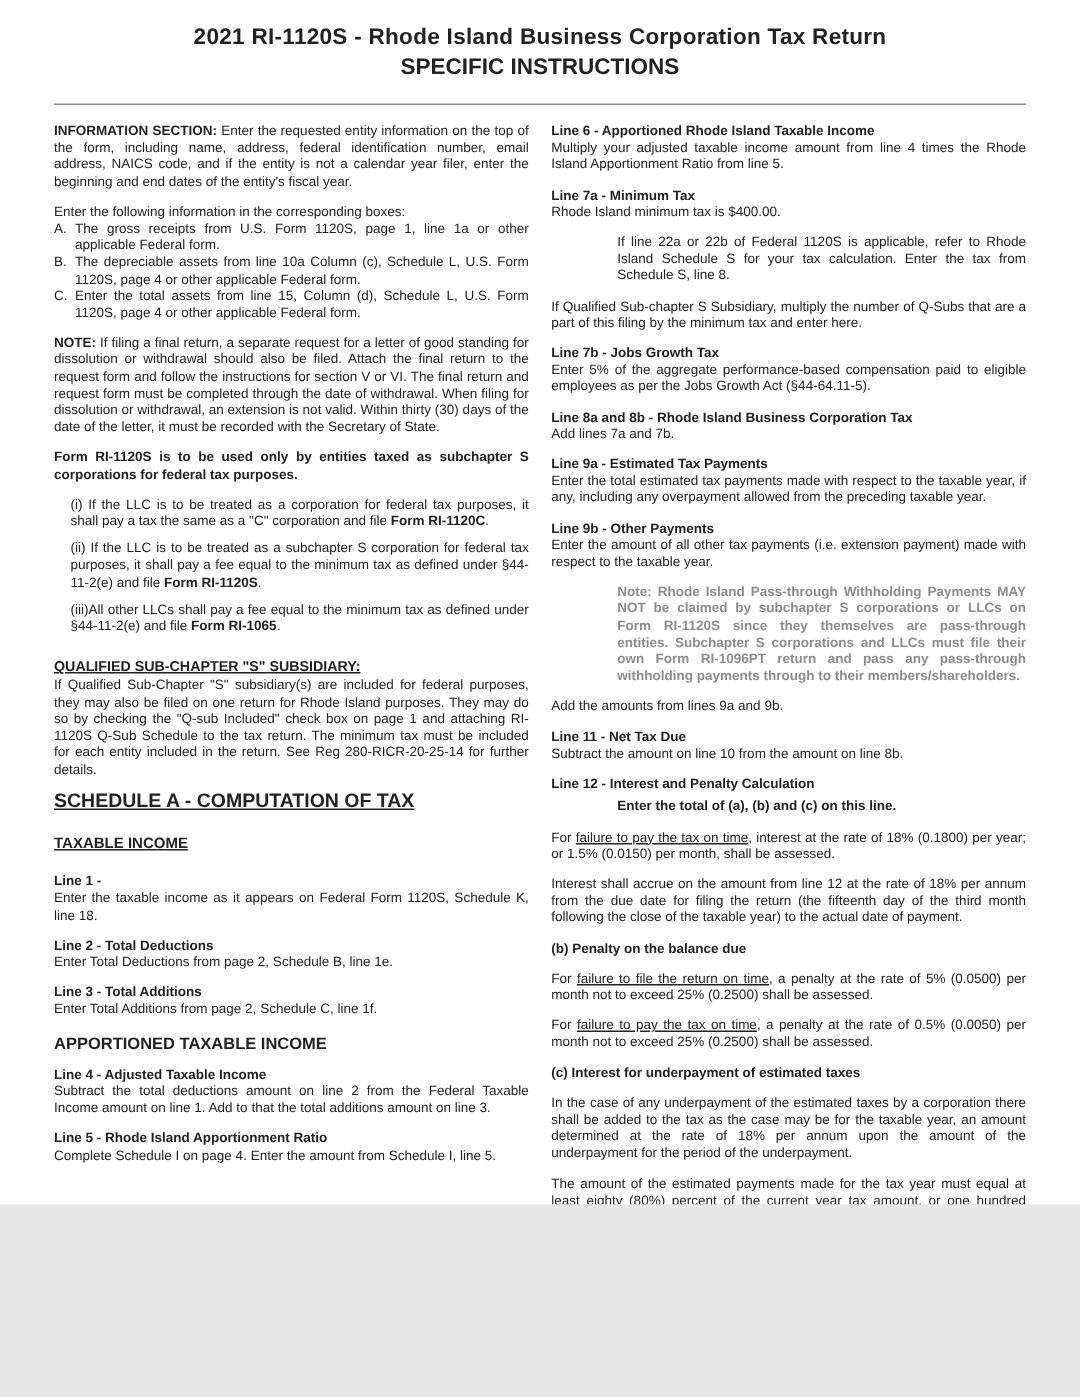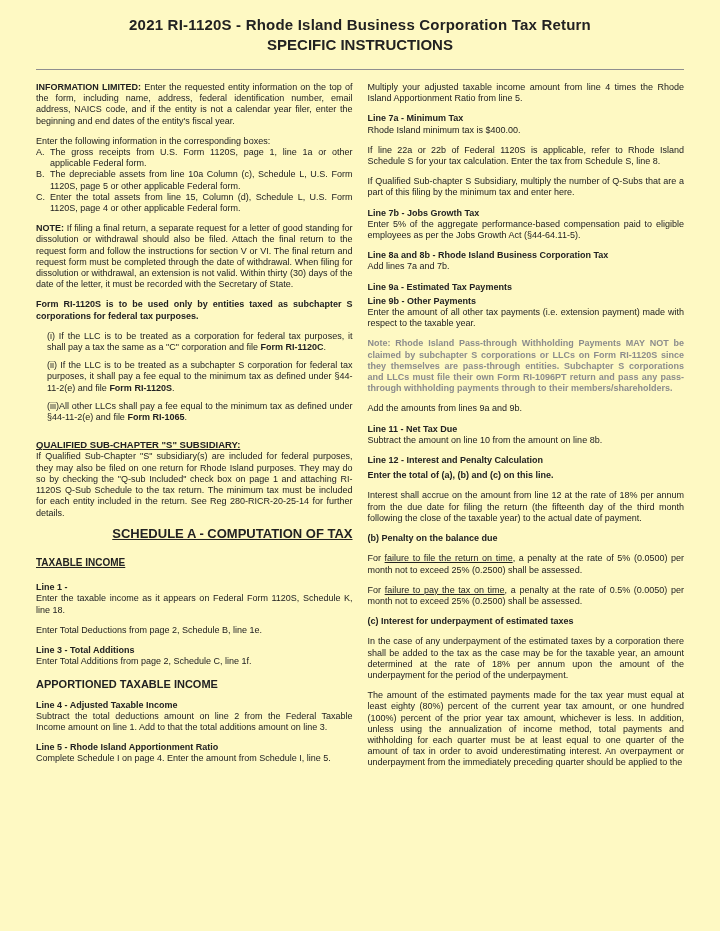--- a/index.html
+++ b/index.html
@@ -1,69 +1,69 @@
 <!DOCTYPE html>
 <html><head>
 <meta charset="utf-8">
 <style>
   * { margin:0; padding:0; box-sizing:border-box; }
   html,body { background:#e8e8e8; }
   .page {
-    width:720px; height:931px; margin:0 auto; background:#fef9c3;
+    width:720px; height:803px; margin:0 auto; background:#ffffff;
     font-family:"Liberation Sans", sans-serif; color:#222222;
     overflow:hidden; position:relative;
   }
   .doc { padding:16px 36px 0 36px; }
   .title { text-align:center; font-weight:bold; font-size:15px; letter-spacing:0.2px; }
   .subtitle { text-align:center; font-weight:bold; font-size:15px; margin-top:3px; }
   .rule { border:none; border-top:1px solid #8f8f8f; margin:16px 0 12px 0; }
   .cols { display:flex; gap:15px; }
   .col { flex:1 1 0; font-size:9px; line-height:11.2px; text-align:justify; }
   .para { margin-bottom:9px; }
   .lead { font-weight:bold; }
   .abc-row { display:flex; margin-bottom:0; }
   .abc-label { flex:0 0 14px; }
   .abc-text { flex:1; text-align:justify; }
   .sec-head { font-weight:bold; text-decoration:underline; margin:16px 0 1px 0; font-size:9.5px; }
   .bold-para { font-weight:bold; margin-bottom:9px; }
   .llc-item { padding-left:11px; margin:7px 0; }
-  .schedule-head { text-align:right; font-weight:bold; text-decoration:underline; font-size:13px; margin:8px 0 18px 0; }
+  .schedule-head { text-align:left; font-weight:bold; text-decoration:underline; font-size:13px; margin:8px 0 18px 0; }
   .big-head { font-weight:bold; font-size:10px; text-decoration:underline; margin:0 0 14px 0; }
   .big-head2 { font-weight:bold; font-size:11px; margin:12px 0 9px 0; }
   .line-title { font-weight:bold; margin-top:3px; }
   .line-body { margin-bottom:9px; }
   .gray-note { color:#8c8c8c; font-weight:bold; margin-bottom:9px; }
   .ul { text-decoration:underline; }
-  .mt { margin-top:4px; }
+  .mt { margin-top:4px;margin-left:44px; }
 </style>
 </head>
 <body>
 
 <div class="page">
   <div class="doc">
 
     <div class="title">2021 RI-1120S - Rhode Island Business Corporation Tax Return</div>
     <div class="subtitle">SPECIFIC INSTRUCTIONS</div>
     <hr class="rule">
 
     <div class="cols">
 
       <div class="col">
 
-        <div class="para"><span class="lead">INFORMATION LIMITED:</span><span>  Enter the requested entity information on the top of the form, including name, address, federal identification number, email address, NAICS code, and if the entity is not a calendar year filer, enter the beginning and end dates of the entity's fiscal year.</span></div>
+        <div class="para"><span class="lead">INFORMATION SECTION:</span><span>  Enter the requested entity information on the top of the form, including name, address, federal identification number, email address, NAICS code, and if the entity is not a calendar year filer, enter the beginning and end dates of the entity's fiscal year.</span></div>
 
         <div>Enter the following information in the corresponding boxes:</div>
 
         <div class="abc-row">
           <span class="abc-label">A.</span>
           <span class="abc-text">The gross receipts from U.S. Form 1120S, page 1, line 1a or other applicable Federal form.</span>
         </div>
         <div class="abc-row">
           <span class="abc-label">B.</span>
-          <span class="abc-text">The depreciable assets from line 10a Column (c), Schedule L, U.S. Form 1120S, page 5 or other applicable Federal form.</span>
+          <span class="abc-text">The depreciable assets from line 10a Column (c), Schedule L, U.S. Form 1120S, page 4 or other applicable Federal form.</span>
         </div>
         <div class="abc-row">
           <span class="abc-label">C.</span>
           <span class="abc-text">Enter the total assets from line 15, Column (d), Schedule L, U.S. Form 1120S, page 4 or other applicable Federal form.</span>
         </div>
 
         <div class="para" style="margin-top:9px;"><span class="lead">NOTE:</span><span>  If filing a final return, a separate request for a letter of good standing for dissolution or withdrawal should also be filed.  Attach the final return to the request form and follow the instructions for section V or VI. The final return and request form must be completed through the date of withdrawal.  When filing for dissolution or withdrawal, an extension is not valid.  Within thirty (30) days of the date of the letter, it must be recorded with the Secretary of State.</span></div>
 
         <div class="bold-para">Form RI-1120S is to be used only by entities taxed as subchapter S corporations for federal tax purposes.</div>
 
@@ -74,66 +74,70 @@
         <div class="sec-head">QUALIFIED SUB-CHAPTER "S" SUBSIDIARY:</div>
         <div class="para">If Qualified Sub-Chapter "S" subsidiary(s) are included for federal purposes, they may also be filed on one return for Rhode Island purposes.  They may do so by checking the "Q-sub Included" check box on page 1 and attaching RI-1120S Q-Sub Schedule to the tax return. The minimum tax must be included for each entity included in the return. See Reg 280-RICR-20-25-14 for further details.</div>
 
         <div class="schedule-head">SCHEDULE A - COMPUTATION OF TAX</div>
 
         <div class="big-head">TAXABLE INCOME</div>
 
         <div class="line-title">Line 1 -</div>
         <div class="line-body">Enter the taxable income as it appears on Federal Form 1120S, Schedule K, line 18.</div>
 
+        <div class="line-title">Line 2 - Total Deductions</div>
         <div class="line-body">Enter Total Deductions from page 2, Schedule B, line 1e.</div>
 
         <div class="line-title">Line 3 - Total Additions</div>
         <div class="line-body">Enter Total Additions from page 2, Schedule C, line 1f.</div>
 
         <div class="big-head2">APPORTIONED TAXABLE INCOME</div>
 
         <div class="line-title">Line 4 - Adjusted Taxable Income</div>
         <div class="line-body">Subtract the total deductions amount on line 2 from the Federal Taxable Income amount on line 1.  Add to that the total additions amount on line 3.</div>
 
         <div class="line-title">Line 5 - Rhode Island Apportionment Ratio</div>
         <div class="line-body">Complete Schedule I on page 4.  Enter the amount from Schedule I, line 5.</div>
 
       </div>
 
       <div class="col">
 
+        <div class="line-title" style="margin-top:0;">Line 6 - Apportioned Rhode Island Taxable Income</div>
         <div class="line-body">Multiply your adjusted taxable income amount from line 4 times the Rhode Island Apportionment Ratio from line 5.</div>
 
         <div class="line-title">Line 7a - Minimum Tax</div>
         <div class="line-body">Rhode Island minimum tax is $400.00.</div>
 
         <div class="para mt">If line 22a or 22b of Federal 1120S is applicable, refer to Rhode Island Schedule S for your tax calculation.  Enter the tax from Schedule S, line 8.</div>
         <div class="para">If Qualified Sub-chapter S Subsidiary, multiply the number of Q-Subs that are a part of this filing by the minimum tax and enter here.</div>
 
         <div class="line-title">Line 7b - Jobs Growth Tax</div>
         <div class="line-body">Enter 5% of the aggregate performance-based compensation paid to eligible employees as per the Jobs Growth Act (§44-64.11-5).</div>
 
         <div class="line-title">Line 8a and 8b - Rhode Island Business Corporation Tax</div>
         <div class="line-body">Add lines 7a and 7b.</div>
 
         <div class="line-title">Line 9a - Estimated Tax Payments</div>
+        <div class="line-body">Enter the total estimated tax payments made with respect to the taxable year, if any, including any overpayment allowed from the preceding taxable year.</div>
 
         <div class="line-title">Line 9b - Other Payments</div>
         <div class="line-body">Enter the amount of all other tax payments (i.e. extension payment) made with respect to the taxable year.</div>
 
         <div class="gray-note mt">Note: Rhode Island Pass-through Withholding Payments MAY NOT be claimed by subchapter S corporations or LLCs on Form RI-1120S since they themselves are pass-through entities.  Subchapter S corporations and LLCs must file their own Form RI-1096PT return and pass any pass-through withholding payments through to their members/shareholders.</div>
 
         <div class="line-body">Add the amounts from lines 9a and 9b.</div>
 
         <div class="line-title">Line 11 - Net Tax Due</div>
         <div class="line-body">Subtract the amount on line 10 from the amount on line 8b.</div>
 
         <div class="line-title">Line 12 - Interest and Penalty Calculation</div>
         <div class="bold-para mt">Enter the total of (a), (b) and (c) on this line.</div>
 
+        <div class="para"><span>For </span><span class="ul">failure to pay the tax on time</span><span>, interest at the rate of 18% (0.1800) per year; or 1.5% (0.0150) per month, shall be assessed.</span></div>
         <div class="para">Interest shall accrue on the amount from line 12 at the rate of 18% per annum from the due date for filing the return (the fifteenth day of the third month following the close of the taxable year) to the actual date of payment.</div>
 
         <div class="bold-para">(b) Penalty on the balance due</div>
         <div class="para"><span>For </span><span class="ul">failure to file the return on time</span><span>, a penalty at the rate of 5% (0.0500) per month not to exceed 25% (0.2500) shall be assessed.</span></div>
         <div class="para"><span>For </span><span class="ul">failure to pay the tax on time</span><span>, a penalty at the rate of 0.5% (0.0050) per month not to exceed 25% (0.2500) shall be assessed.</span></div>
 
         <div class="bold-para">(c) Interest for underpayment of estimated taxes</div>
         <div class="para">In the case of any underpayment of the estimated taxes by a corporation there shall be added to the tax as the case may be for the taxable year, an amount determined at the rate of 18% per annum upon the amount of the underpayment for the period of the underpayment.</div>
         <div class="para">The amount of the estimated payments made for the tax year must equal at least eighty (80%) percent of the current year tax amount, or one hundred (100%) percent of the prior year tax amount, whichever is less.  In addition, unless using the annualization of income method, total payments and withholding for each quarter must be at least equal to one quarter of the amount of tax in order to avoid underestimating interest.  An overpayment or underpayment from the immediately preceding quarter should be applied to the</div>
 

